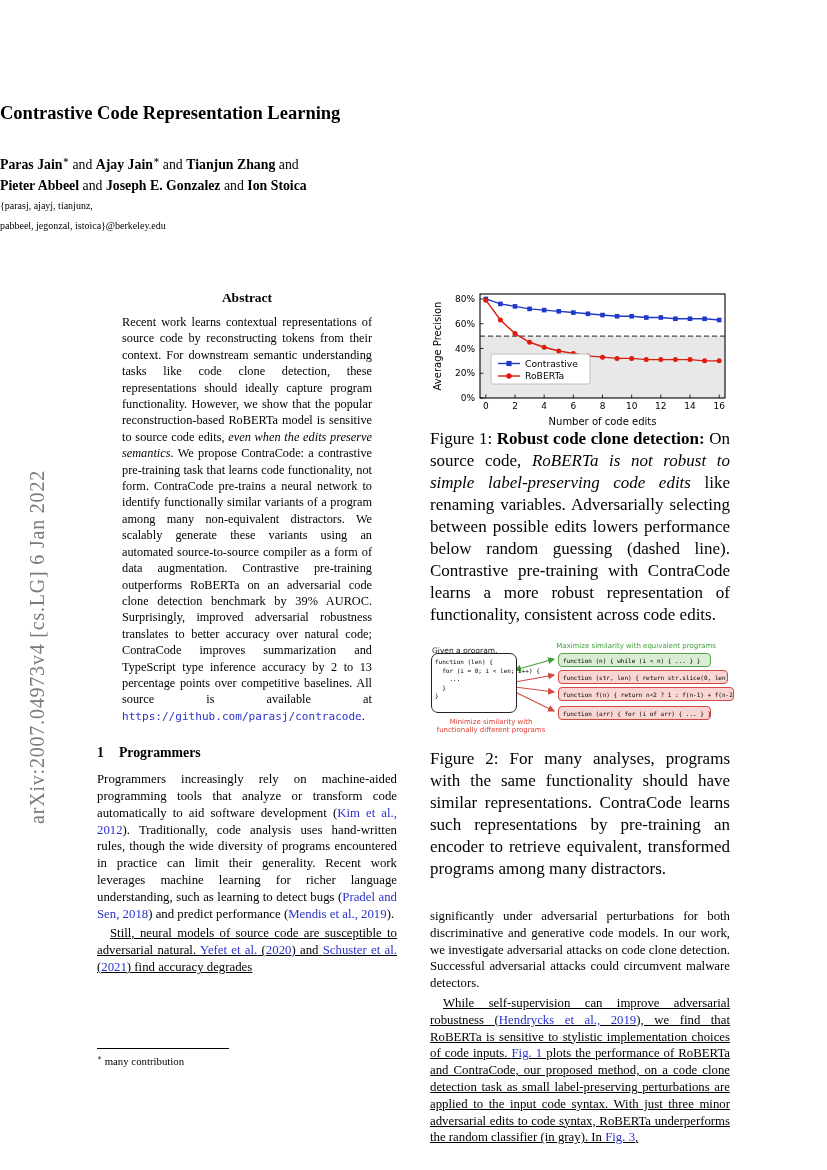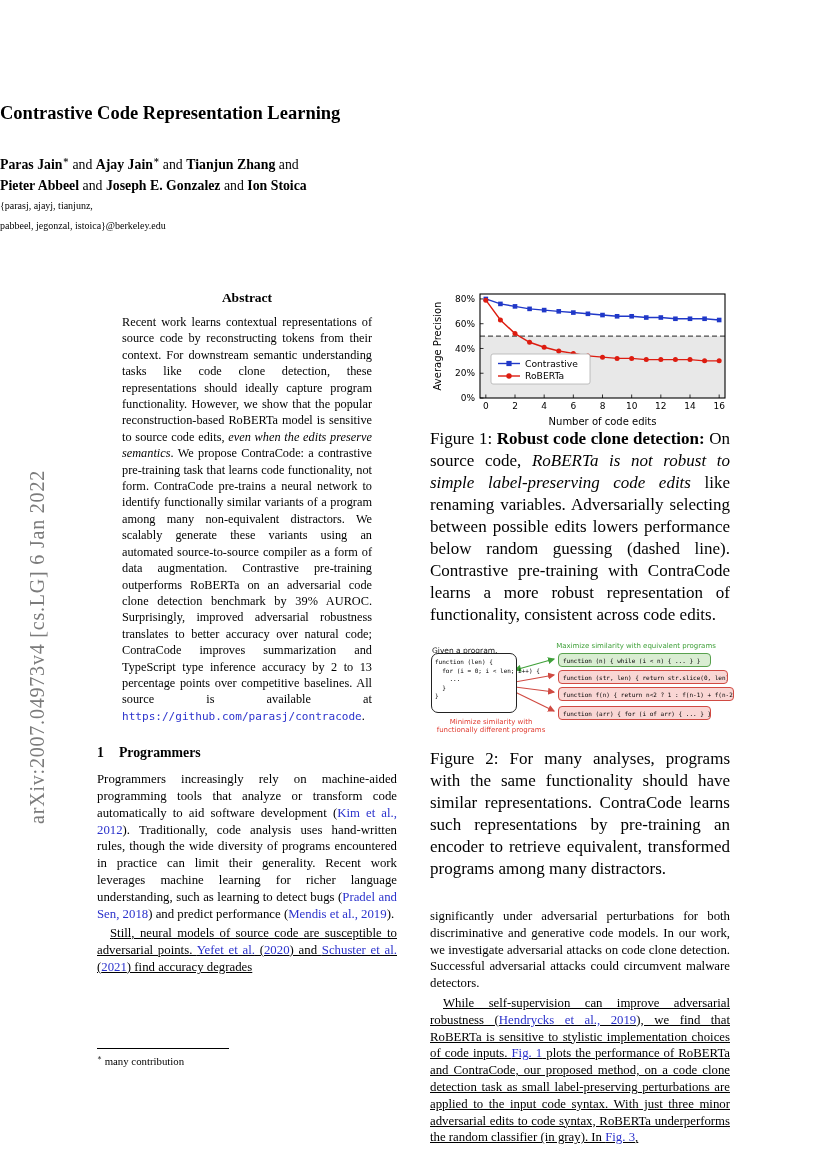--- a/index.html
+++ b/index.html
@@ -65,21 +65,21 @@
     <div class="author-line"><span class="b">Pieter Abbeel</span><span>  and  </span><span class="b">Joseph E. Gonzalez</span><span>  and  </span><span class="b">Ion Stoica</span></div>
     <div class="email">{parasj, ajayj, tianjunz,</div>
     <div class="email">pabbeel, jegonzal, istoica}@berkeley.edu</div>
   </div>
 
   <div class="col col-left">
     <div class="abstract-heading">Abstract</div>
     <div class="abstract-body"><span>Recent work learns contextual representations of source code by reconstructing tokens from their context. For downstream semantic understanding tasks like code clone detection, these representations should ideally capture program functionality. However, we show that the popular reconstruction-based RoBERTa model is sensitive to source code edits, </span><span class="i">even when the edits preserve semantics</span><span>. We propose ContraCode: a contrastive pre-training task that learns code functionality, not form. ContraCode pre-trains a neural network to identify functionally similar variants of a program among many non-equivalent distractors. We scalably generate these variants using an automated source-to-source compiler as a form of data augmentation. Contrastive pre-training outperforms RoBERTa on an adversarial code clone detection benchmark by 39% AUROC. Surprisingly, improved adversarial robustness translates to better accuracy over natural code; ContraCode improves summarization and TypeScript type inference accuracy by 2 to 13 percentage points over competitive baselines. All source is available at </span><span class="link mono-sm">https://github.com/parasj/contracode</span><span>.</span></div>
     <h2 class="section-heading"><span class="sec-num">1</span><span>Programmers</span></h2>
     <p class="body-par"><span>Programmers increasingly rely on machine-aided programming tools that analyze or transform code automatically to aid software development (</span><span class="link">Kim et al., 2012</span><span>). Traditionally, code analysis uses hand-written rules, though the wide diversity of programs encountered in practice can limit their generality. Recent work leverages machine learning for richer language understanding, such as learning to detect bugs (</span><span class="link">Pradel and Sen, 2018</span><span>) and predict performance (</span><span class="link">Mendis et al., 2019</span><span>).</span></p>
-    <p class="body-par indent"><span>Still, neural models of source code are susceptible to adversarial points. </span><span class="link">Yefet et al.</span><span> (</span><span class="link">2020</span><span>) and </span><span class="link">Schuster et al.</span><span> (</span><span class="link">2021</span><span>) find accuracy degrades</span></p>
+    <p class="body-par indent"><span>Still, neural models of source code are susceptible to adversarial natural. </span><span class="link">Yefet et al.</span><span> (</span><span class="link">2020</span><span>) and </span><span class="link">Schuster et al.</span><span> (</span><span class="link">2021</span><span>) find accuracy degrades</span></p>
   </div>
 
   <div class="footnote">
     <div class="footnote-rule"></div>
     <div class="footnote-text"><span class="sup">∗</span><span> many contribution</span></div>
   </div>
 
   <div class="col col-right">
 
     <figure class="figure1">

